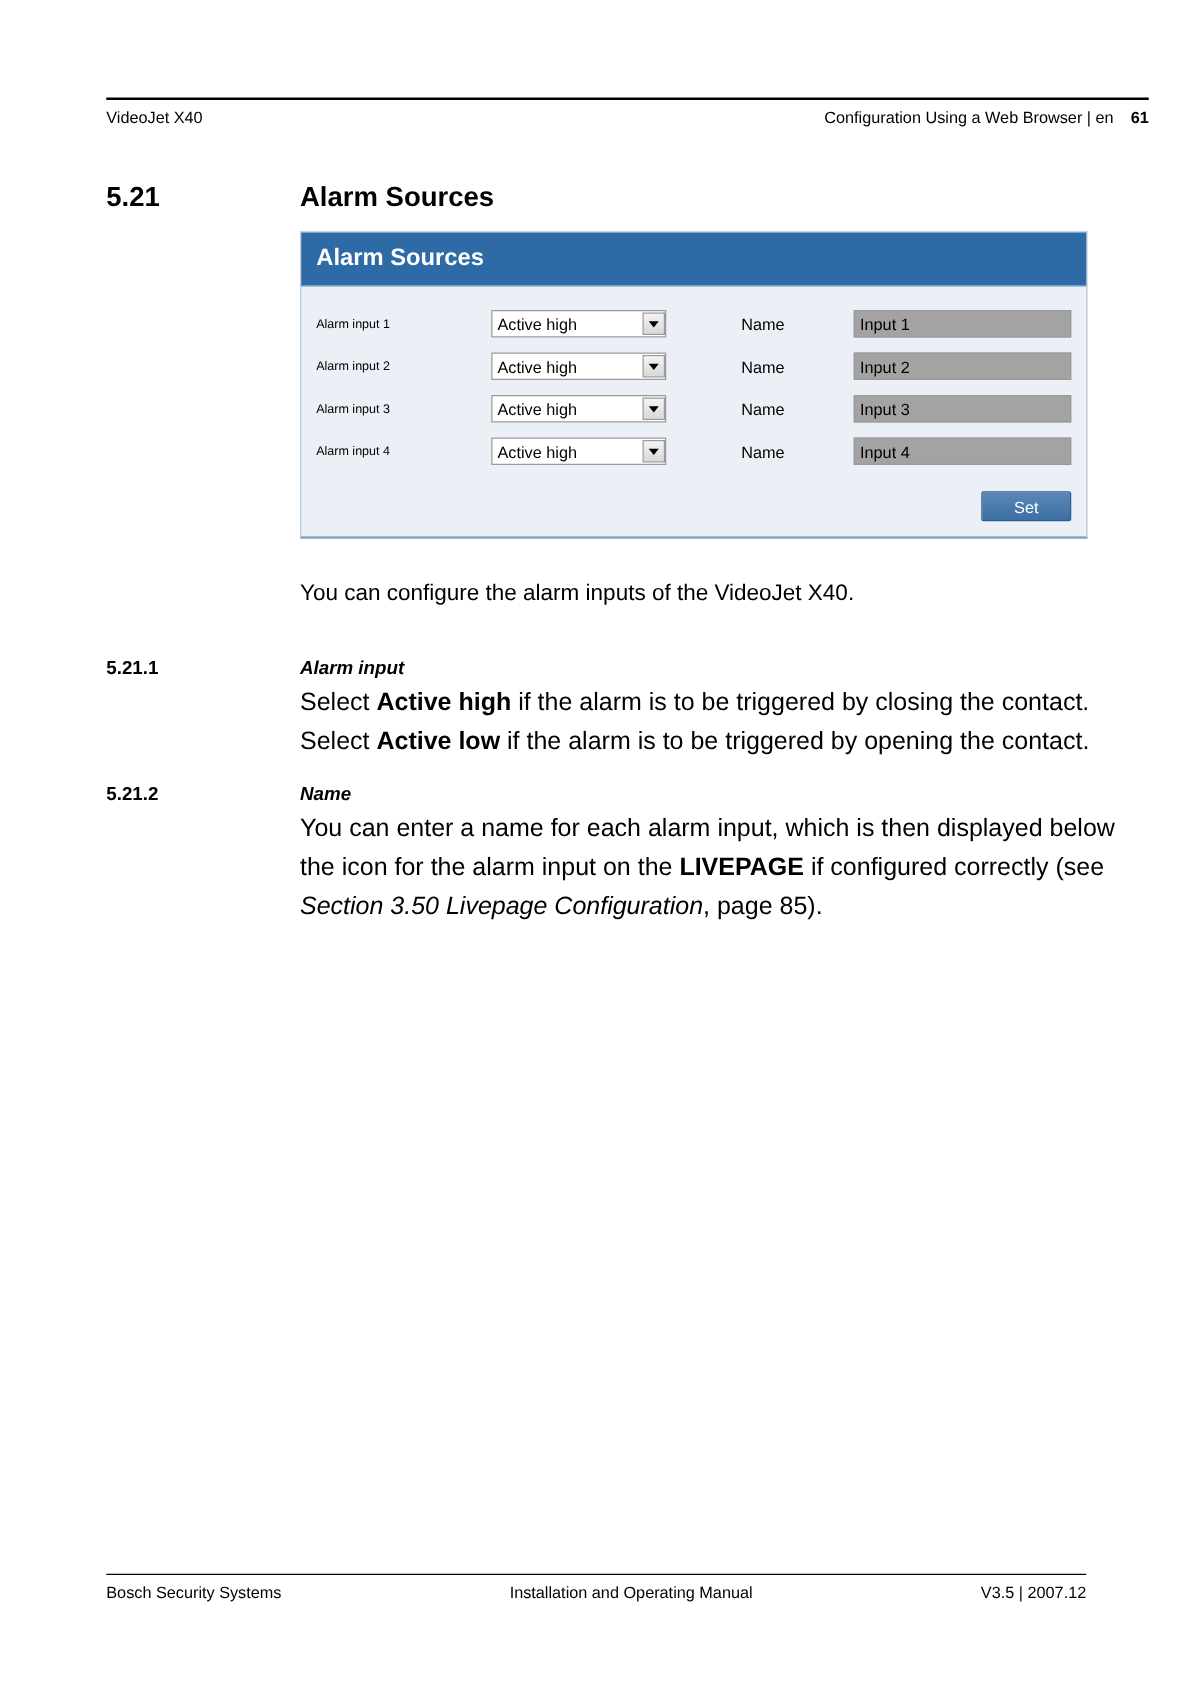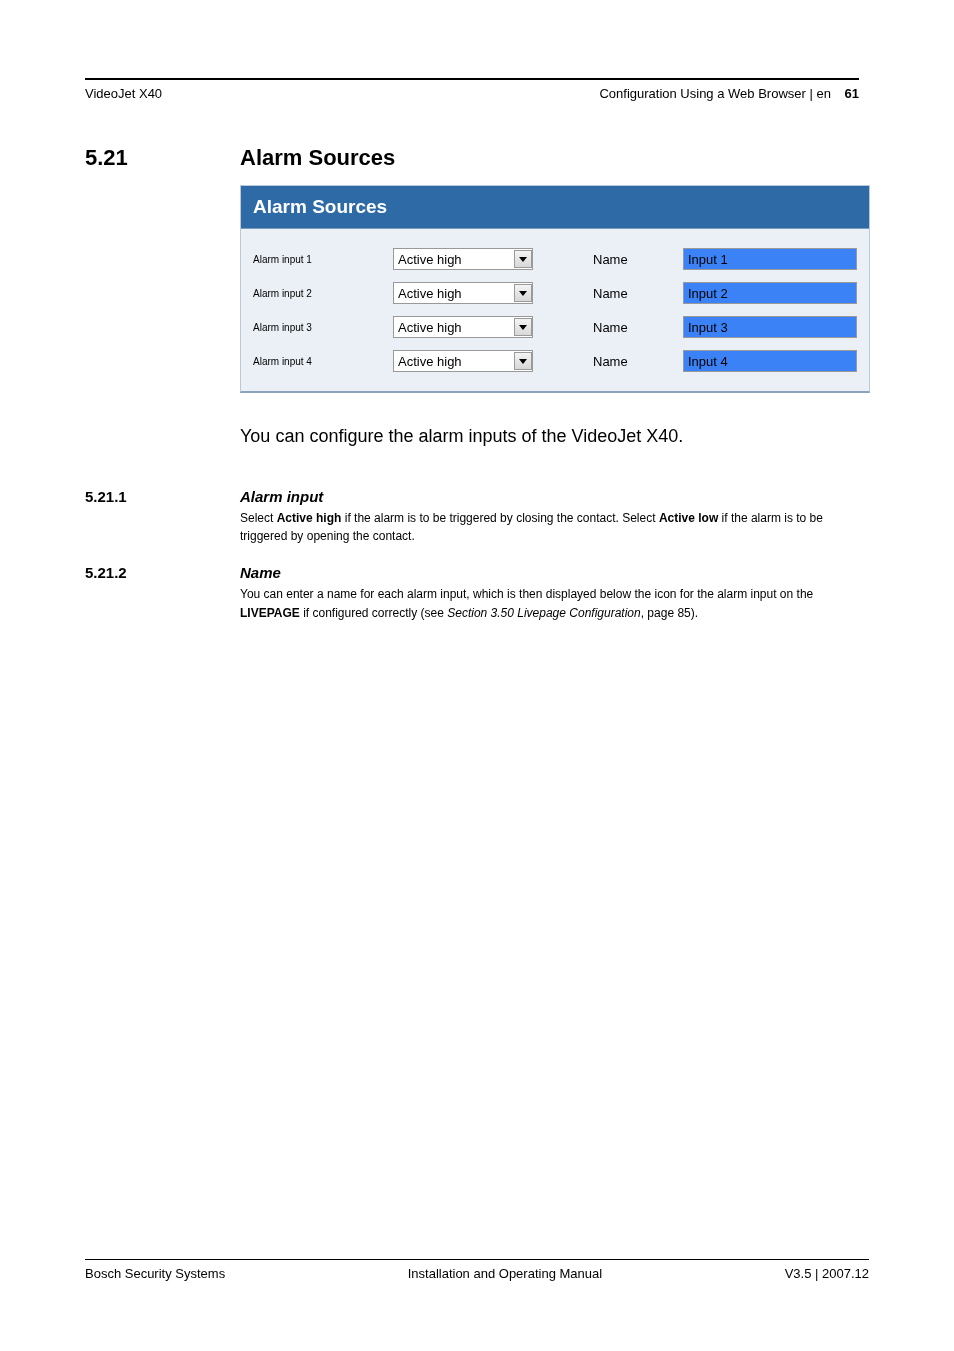--- a/index.html
+++ b/index.html
@@ -1,47 +1,47 @@
 <!DOCTYPE html>
 <html><head>
 <meta charset="utf-8">
 <style>
   * { box-sizing: border-box; margin: 0; padding: 0; }
   html, body { width: 954px; height: 1351px; background: #fff; font-family: Arial, Helvetica, sans-serif; color: #000; }
-  .page { position: relative; width: 954px; height: 1351px; padding: 78px 95px 0 85px; }
+  .page { position: relative; width: 954px; height: 1351px; padding: 78px 35px 0 85px; }
   .top-rule { border-top: 2px solid #000; margin-bottom: 6px; }
   .top-row { display: flex; justify-content: space-between; font-size: 13px; margin-bottom: 44px; }
   .top-left { }
   .top-right { }
   .page-num { font-weight: bold; margin-left: 10px; }
   .sec-row { display: flex; align-items: baseline; margin-bottom: 14px; }
   .sec-num { width: 155px; font-size: 22px; font-weight: bold; }
   .sec-title { font-size: 22px; font-weight: bold; }
   .content-col { margin-left: 155px; }
 
   .panel { width: 630px; background: #eaf0f6; border: 1px solid #bac9d9; border-bottom: 2px solid #8ba3bc; margin-bottom: 30px; }
   .panel-head { background: #2e6aa6; color: #fff; padding: 10px 12px; font-size: 19px; font-weight: bold; border-bottom: 1px solid #7a9bbd; }
   .panel-body { padding: 14px 12px 12px 12px; }
   .form-row { display: flex; align-items: center; height: 32px; margin-bottom: 2px; }
   .lbl1 { width: 140px; font-size: 10px; color: #000; }
   .sel-wrap { width: 140px; position: relative; margin-right: 60px; }
   .sel { width: 140px; height: 22px; background: #fff; border: 1px solid #999; display: flex; align-items: center; justify-content: space-between; font-size: 13px; padding-left: 4px; }
   .sel-btn { width: 18px; height: 18px; background: linear-gradient(#f4f4f4,#d8d8d8); border: 1px solid #9a9a9a; display: flex; align-items: center; justify-content: center; }
   .tri { width: 0; height: 0; border-left: 4px solid transparent; border-right: 4px solid transparent; border-top: 5px solid #000; }
   .lbl2 { width: 90px; font-size: 13px; color: #000; text-align: left; }
-  .txt { flex: 1; height: 22px; background: #3b82f6; border: 1px solid #999; font-size: 13px; padding: 2px 4px; display: flex; align-items: center; }
+  .txt { flex: 1; height: 22px; background: #a3a3a3; border: 1px solid #999; font-size: 13px; padding: 2px 4px; display: flex; align-items: center; }
   .set-row { display: flex; justify-content: flex-end; padding-top: 14px; }
   .set-btn { width: 72px; height: 24px; background: linear-gradient(#5a88b6,#3c6fa3); color: #fff; font-size: 13px; border: 1px solid #2b5e91; display: flex; align-items: center; justify-content: center; border-radius: 2px; }
 
   .para { font-size: 18px; line-height: 1.55; margin-bottom: 37px; }
 
   .sub-row { display: flex; align-items: baseline; margin-top: 14px; }
   .sub-num { width: 155px; font-size: 15px; font-weight: bold; }
   .sub-title { font-size: 15px; font-weight: bold; margin-bottom: 4px; font-style: italic; }
-  .sub-body { margin-left: 155px; font-size: 12px; line-height: 1.55; margin-bottom: 18px; }
+  .sub-body { margin-left: 155px; font-size: 20px; line-height: 1.55; margin-bottom: 18px; }
   .b { font-weight: bold; }
   .i { font-style: italic; }
 
   .footer { position: absolute; left: 85px; right: 85px; bottom: 70px; }
   .foot-rule { border-top: 1px solid #000; margin-bottom: 6px; }
   .foot-row { display: flex; justify-content: space-between; font-size: 13px; }
 </style>
 </head>
 <body>
 
@@ -124,20 +124,23 @@
                   <span class="tri"></span>
                 </span>
             </div>
           </div>
           <div class="lbl2">Name</div>
           <div class="txt">
               <span>Input 4</span>
             </div>
         </div>
 
+        <div class="set-row">
+          <div class="set-btn">Set</div>
+        </div>
       </div>
     </div>
 
     <div class="para">You can configure the alarm inputs of the VideoJet X40.</div>
   </div>
 
   <div class="sub-row">
     <div class="sub-num">5.21.1</div>
     <div class="sub-title">Alarm input</div>
   </div>

